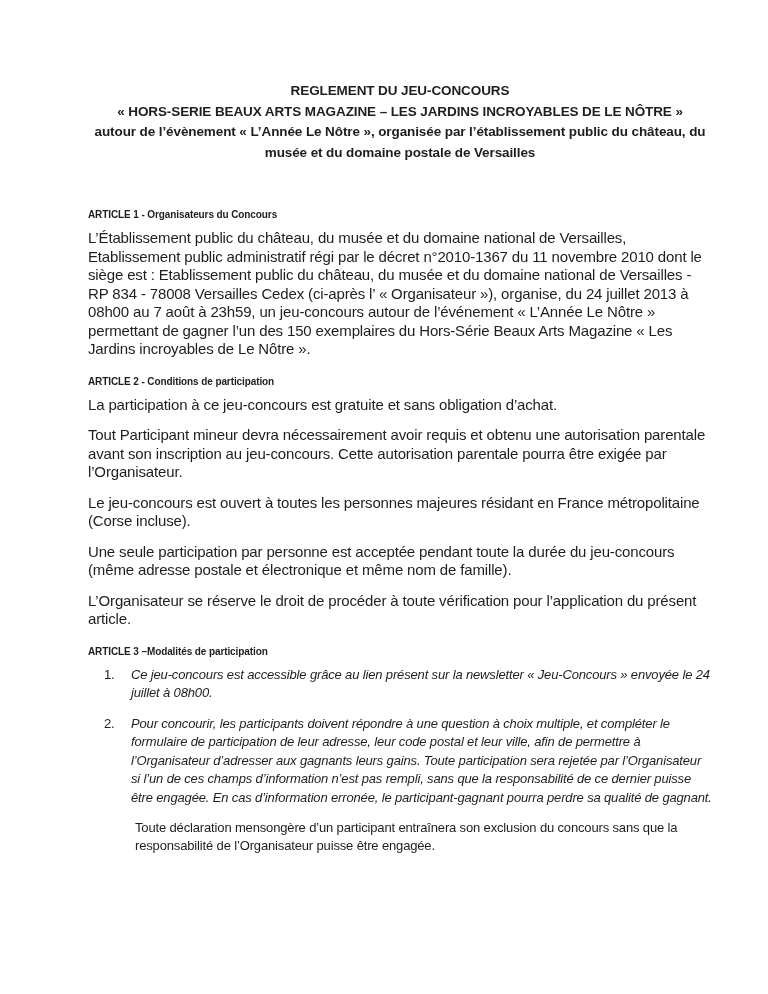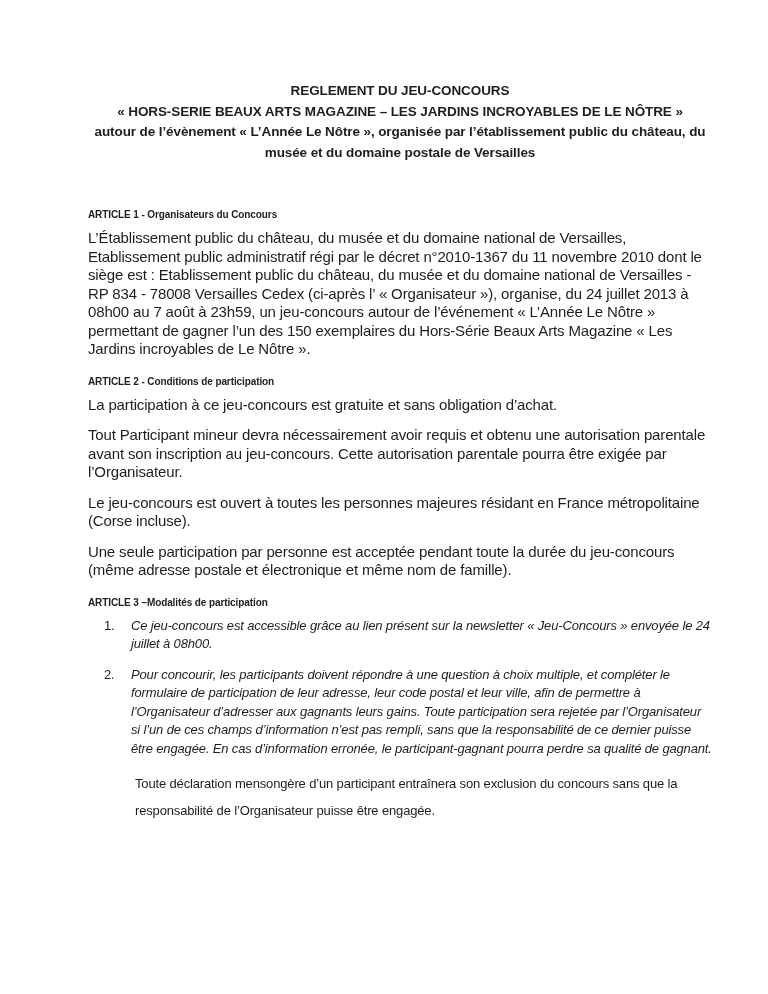--- a/index.html
+++ b/index.html
@@ -49,21 +49,21 @@
     margin: 0 0 12px 0;
   }
   .list-num {
     flex: 0 0 auto;
     width: 27px;
     margin-left: 16px;
   }
   .list-text { flex: 1; font-style: italic; }
   .indented {
     font-size: 13px;
-    line-height: 27px;
+    line-height: 18px;
     letter-spacing: -0.15px;
     margin: 0 0 12px 47px;
   }
 </style>
 </head>
 <body>
 
 <div class="page">
   <header class="doc-title">
     <div class="title-line nowrap">REGLEMENT DU JEU-CONCOURS</div>
@@ -78,20 +78,21 @@
         </div>
   </section>
 
   <section class="doc-section">
     <h2 class="section-heading">ARTICLE 2 - Conditions de participation</h2>
     <div class="section-content">
           <p class="paragraph">La participation à ce jeu-concours est gratuite et sans obligation d’achat.</p>
           <p class="paragraph">Tout Participant mineur devra nécessairement avoir requis et obtenu une autorisation parentale avant son inscription au jeu-concours. Cette autorisation parentale pourra être exigée par l’Organisateur.</p>
           <p class="paragraph">Le jeu-concours est ouvert à toutes les personnes majeures résidant en France métropolitaine (Corse incluse).</p>
           <p class="paragraph">Une seule participation par personne est acceptée pendant toute la durée du jeu-concours (même adresse postale et électronique et même nom de famille).</p>
+          <p class="paragraph">L’Organisateur se réserve le droit de procéder à toute vérification pour l’application du présent article.</p>
         </div>
   </section>
 
   <section class="doc-section">
     <h2 class="section-heading">ARTICLE 3 –Modalités de participation</h2>
     <div class="section-content">
           <div class="numbered-list">
             <div class="list-item">
               <span class="list-num">1.</span>
               <span class="list-text">Ce jeu-concours est accessible grâce au lien présent sur la newsletter « Jeu-Concours » envoyée le 24 juillet à 08h00.</span>

